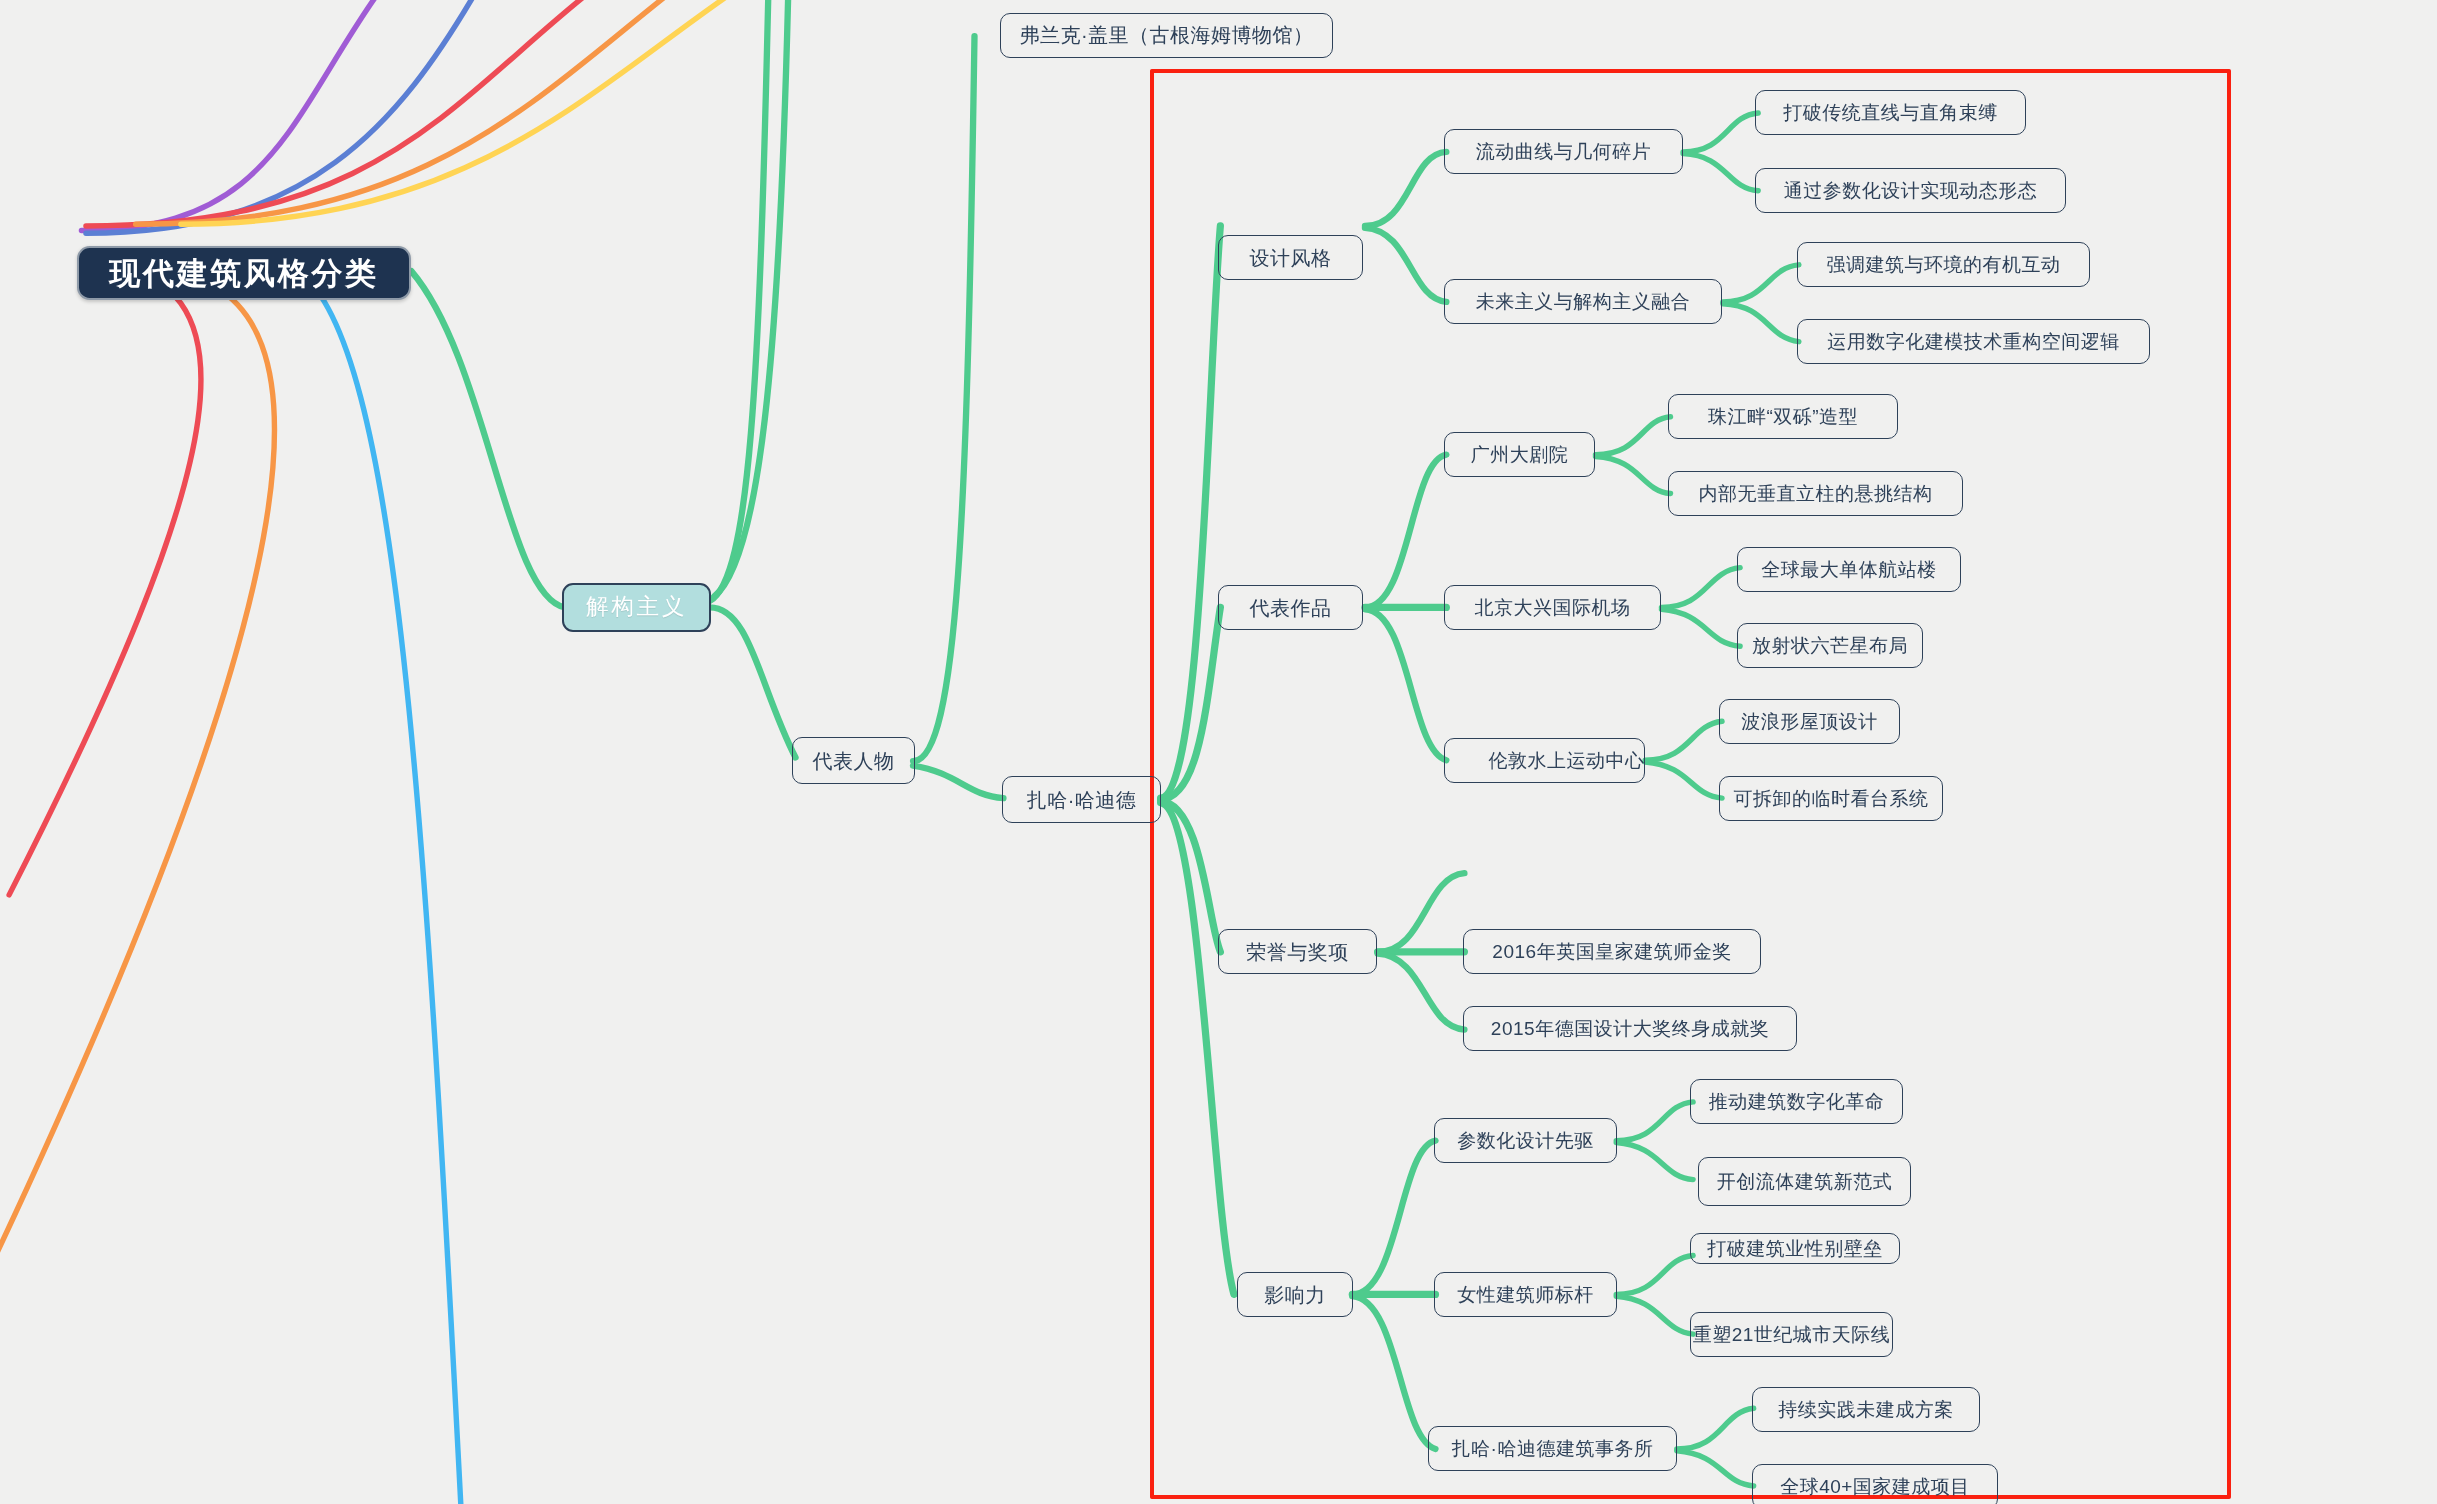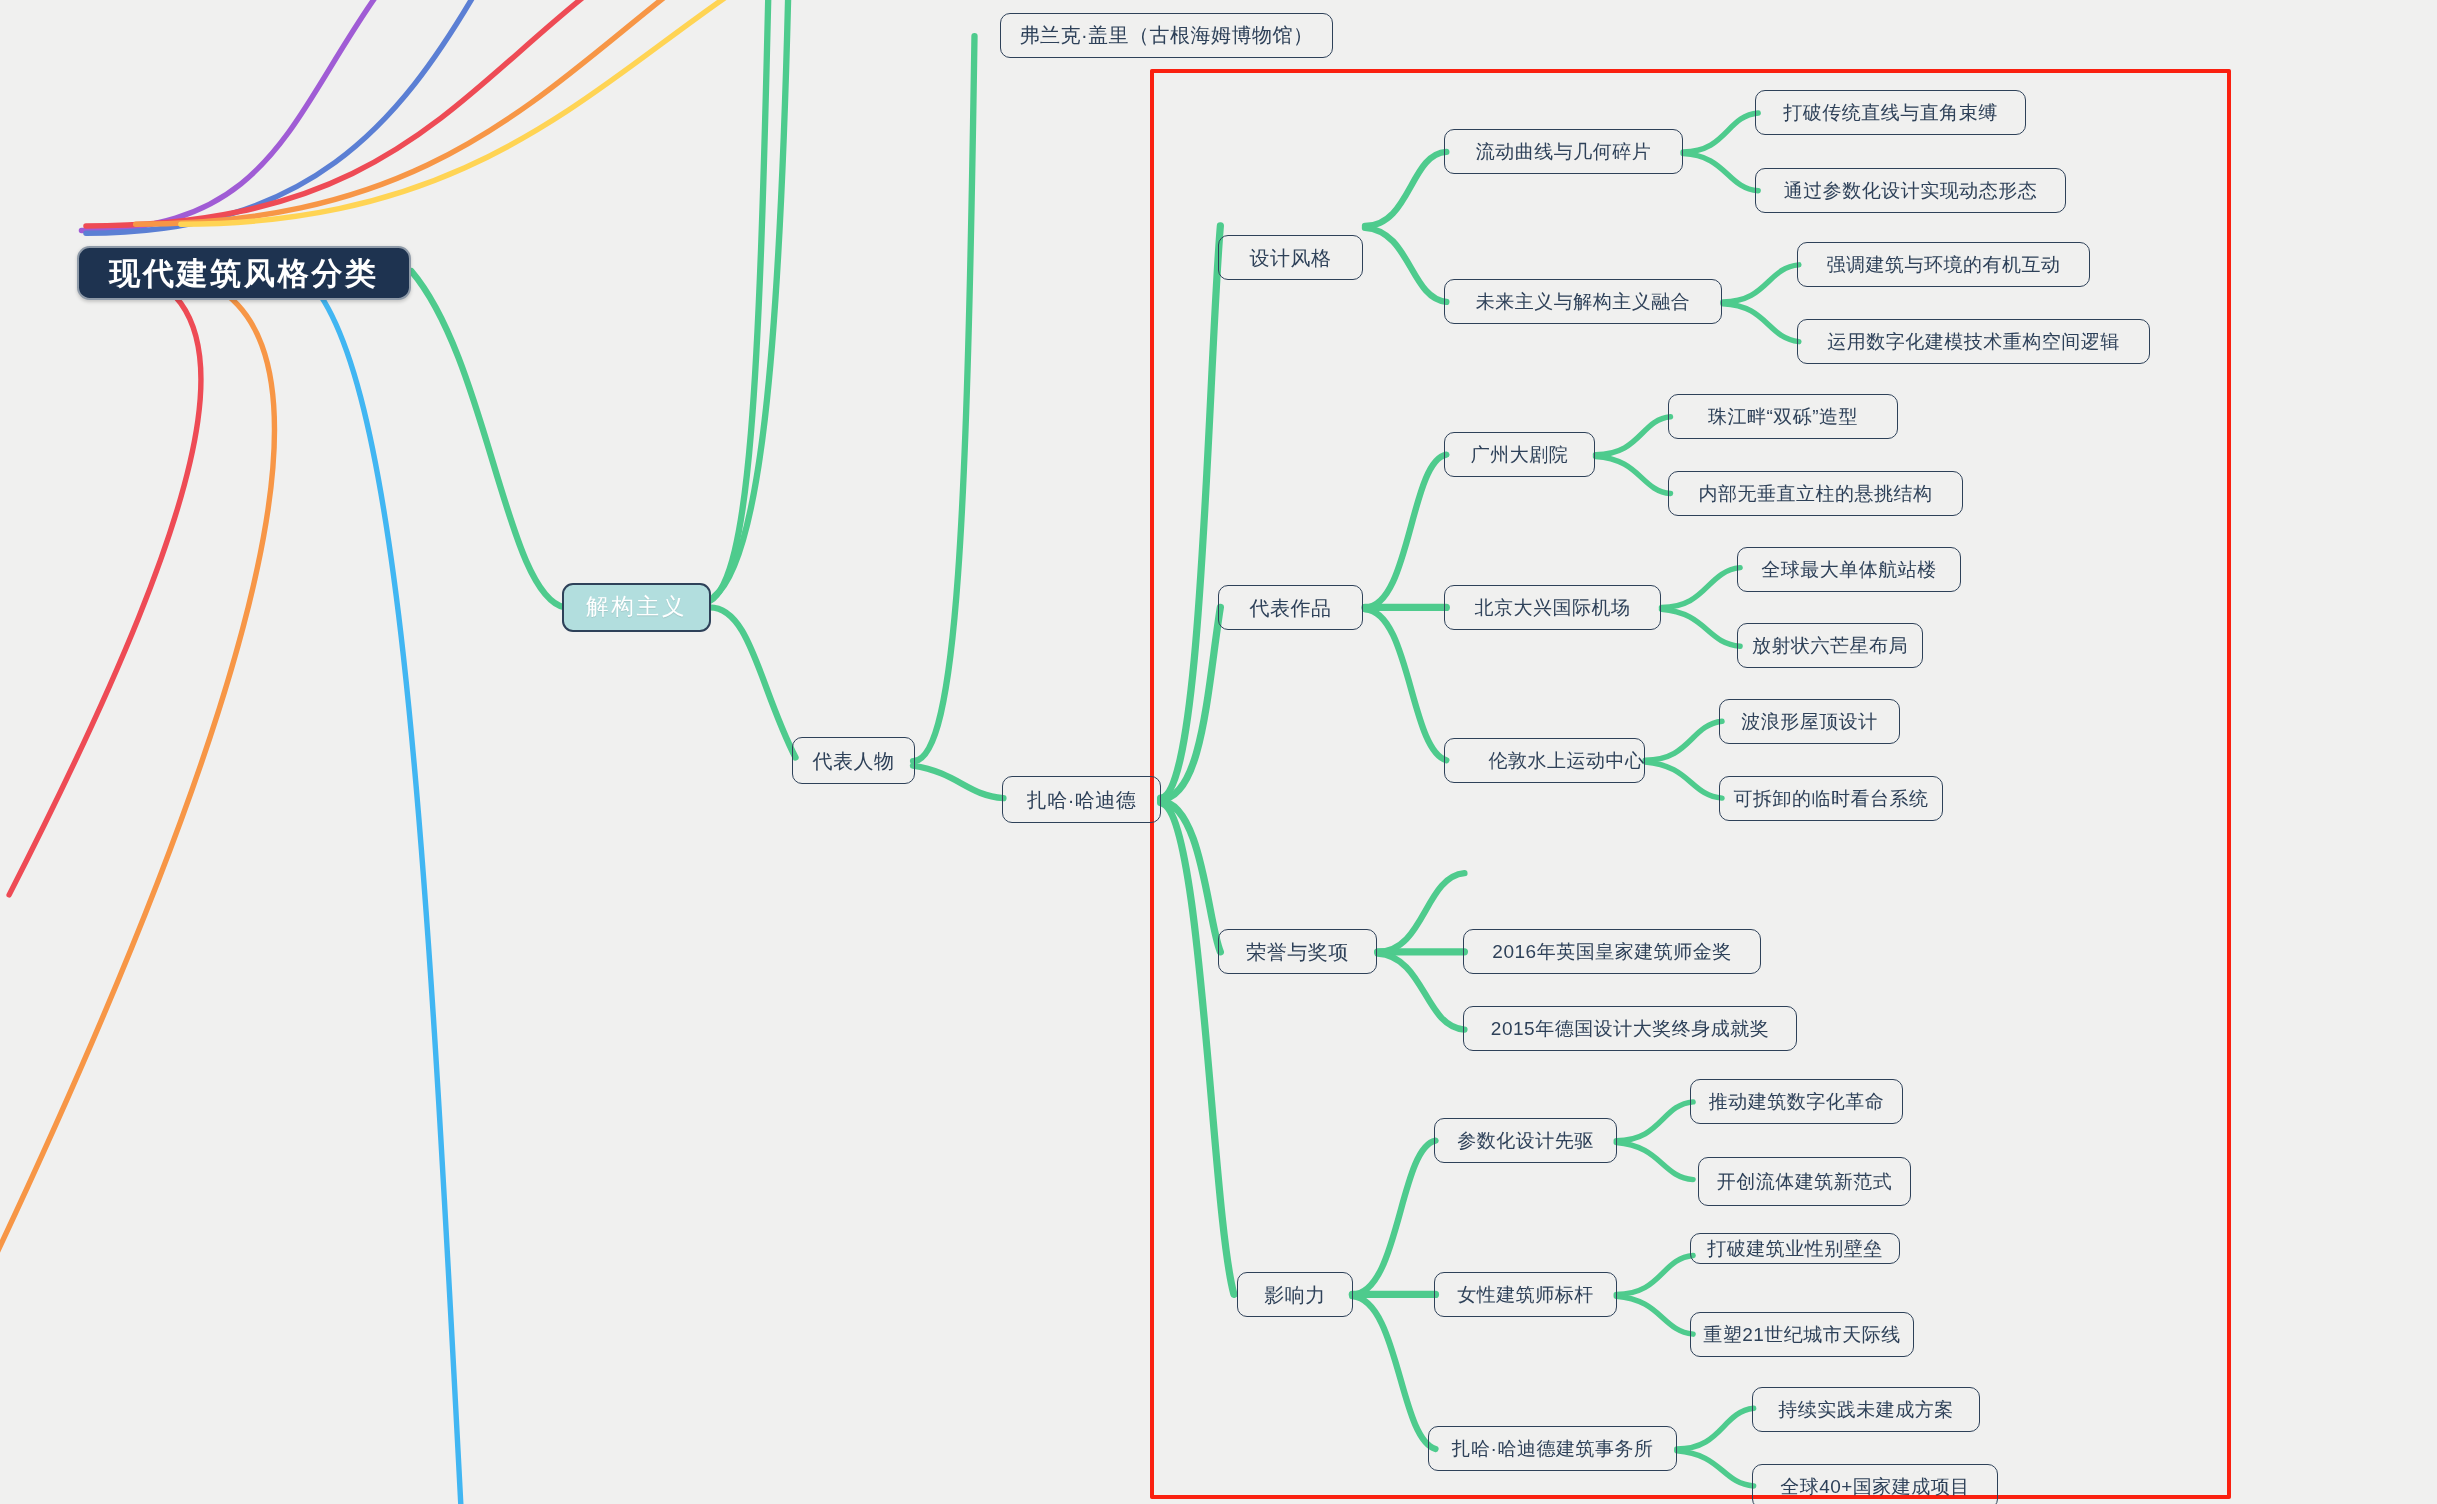--- a/index.html
+++ b/index.html
@@ -178,20 +178,20 @@
   <div class="node lvl4" style="left:1463px; top:1006px; width:334px; height:45px;">2015年德国设计大奖终身成就奖</div>
 
   <div class="node lvl3" style="left:1237px; top:1272px; width:116px; height:45px;">影响力</div>
 
   <div class="node lvl4" style="left:1434px; top:1118px; width:183px; height:45px;">参数化设计先驱</div>
   <div class="node lvl4" style="left:1690px; top:1079px; width:213px; height:45px;">推动建筑数字化革命</div>
   <div class="node lvl4" style="left:1690px; top:1157px; width:213px; height:49px;margin-left:8px;">开创流体建筑新范式</div>
 
   <div class="node lvl4" style="left:1434px; top:1272px; width:183px; height:45px;">女性建筑师标杆</div>
   <div class="node lvl4" style="left:1690px; top:1233px; width:210px; height:31px;">打破建筑业性别壁垒</div>
-  <div class="node lvl4" style="left:1690px; top:1312px; width:224px; height:45px;">重塑21世纪城市天际线</div>
+  <div class="node lvl4" style="left:1690px; top:1312px; width:203px; height:45px;border-radius:9px;">重塑21世纪城市天际线</div>
 
   <div class="node lvl4" style="left:1428px; top:1426px; width:249px; height:45px;">扎哈·哈迪德建筑事务所</div>
   <div class="node lvl4" style="left:1752px; top:1387px; width:228px; height:45px;">持续实践未建成方案</div>
   <div class="node lvl4" style="left:1752px; top:1464px; width:246px; height:45px;">全球40+国家建成项目</div>
 
 </div>
 
 
 </body></html>

